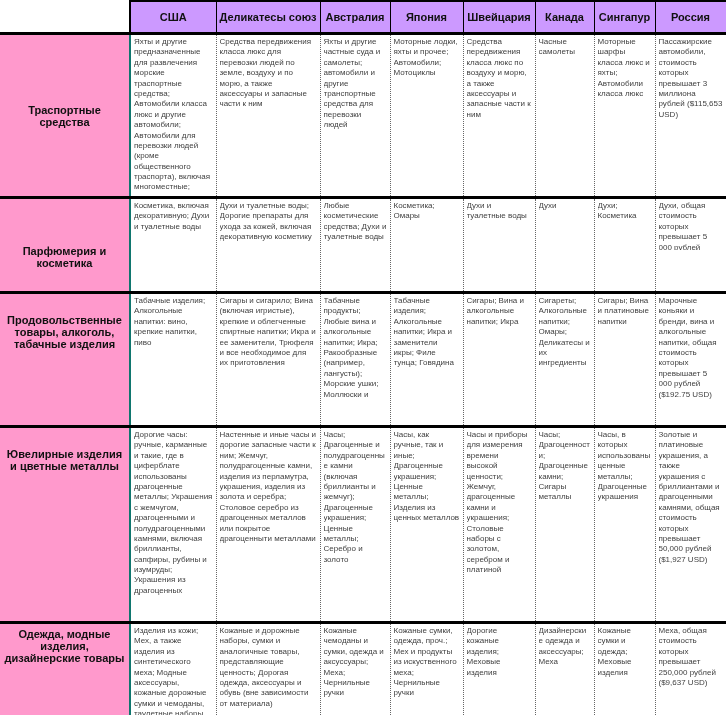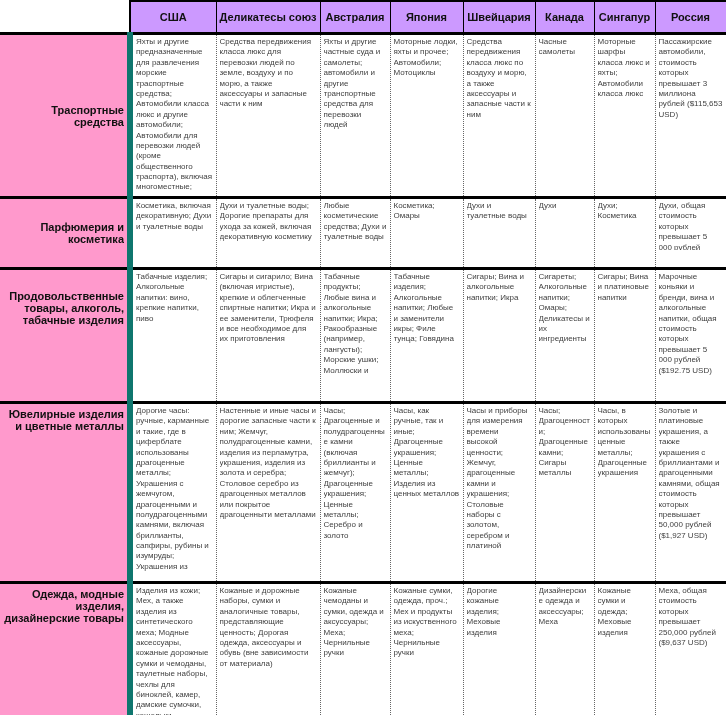--- a/index.html
+++ b/index.html
@@ -8,37 +8,37 @@
   table{border-collapse:collapse;table-layout:fixed;width:726px;}
   col.c0{width:130px}col.c1{width:86px}col.c2{width:104px}col.c3{width:70px}
   col.c4{width:73px}col.c5{width:72px}col.c6{width:59px}col.c7{width:61px}col.c8{width:71px}
 
   thead th{background:var(--hdr);border:1px solid #000;border-top:2px solid #000;
     border-bottom:3px solid #000;font-size:11px;font-weight:bold;color:#111;
     text-align:center;height:30px;padding:0 1px;overflow:hidden;}
   thead th.corner{background:#fff;border:none;border-right:2px solid #000;
     border-bottom:3px solid #000;}
 
-  tbody th.cat{background:var(--cat);border-right:6px solid #0f766e;
+  tbody th.cat{background:var(--cat);border-right:2px solid #0f766e;
     border-bottom:3px solid #000;font-size:11px;font-weight:bold;color:#111;
-    text-align:right;padding:0 3px;overflow:hidden;vertical-align:top;}
+    text-align:center;padding:0 3px;overflow:hidden;vertical-align:top;}
   tbody td{background:#fff;border-right:1px dotted #666;border-bottom:3px solid #000;
     font-size:8px;line-height:1.3;color:#3f3f3f;text-align:left;vertical-align:top;
     padding:2px 3px;overflow:hidden;}
   tbody tr.r4 td{border-bottom:1px dotted #666;}
   tbody tr.r4 th.cat{border-bottom:3px solid #000;}
 
   .cw{overflow:hidden;word-wrap:break-word;}
   .catw{overflow:hidden;display:flex;justify-content:center;}
   .r0 .cw{height:157px}.r1 .cw{height:49px}.r2 .cw{height:107px}
   .r3 .cw{height:169px}.r4 .cw{height:163px}
   .r0 .catw{height:161px;align-items:center;}
-  .r1 .catw{height:68px;align-items:center;}
+  .r1 .catw{height:68px;align-items:center;margin-top:24px;}
   .r2 .catw{height:111px;align-items:flex-start;padding-top:20px;}
-  .r3 .catw{height:173px;align-items:flex-start;padding-top:4px;}
+  .r3 .catw{height:173px;align-items:flex-start;padding-top:20px;}
   .r4 .catw{height:167px;align-items:flex-start;padding-top:4px;}
 </style>
 </head>
 <body>
 
 <div class="page">
   <table>
     <colgroup>
       <col class="c0">
         <col class="c1">
@@ -131,21 +131,21 @@
           <td>
             <div class="cw">Табачные изделия; Алкогольные напитки: вино, крепкие напитки, пиво</div>
           </td>
           <td>
             <div class="cw">Сигары и сигарило; Вина (включая игристые), крепкие и облегченные спиртные напитки; Икра и ее заменители, Трюфеля и все необходимое для их приготовления</div>
           </td>
           <td>
             <div class="cw">Табачные продукты; Любые вина и алкогольные напитки; Икра; Ракообразные (например, лангусты); Морские ушки; Моллюски и морские беспозвоночные (например</div>
           </td>
           <td>
-            <div class="cw">Табачные изделия; Алкогольные напитки; Любые и заменители икры; Филе тунца; Говядина</div>
+            <div class="cw">Табачные изделия; Алкогольные напитки; Икра и заменители икры; Филе тунца; Говядина</div>
           </td>
           <td>
             <div class="cw">Сигары; Вина и алкогольные напитки; Икра</div>
           </td>
           <td>
             <div class="cw">Сигареты; Алкогольные напитки; Омары; Деликатесы и их ингредиенты</div>
           </td>
           <td>
             <div class="cw">Сигары; Вина и платиновые напитки</div>
           </td>

